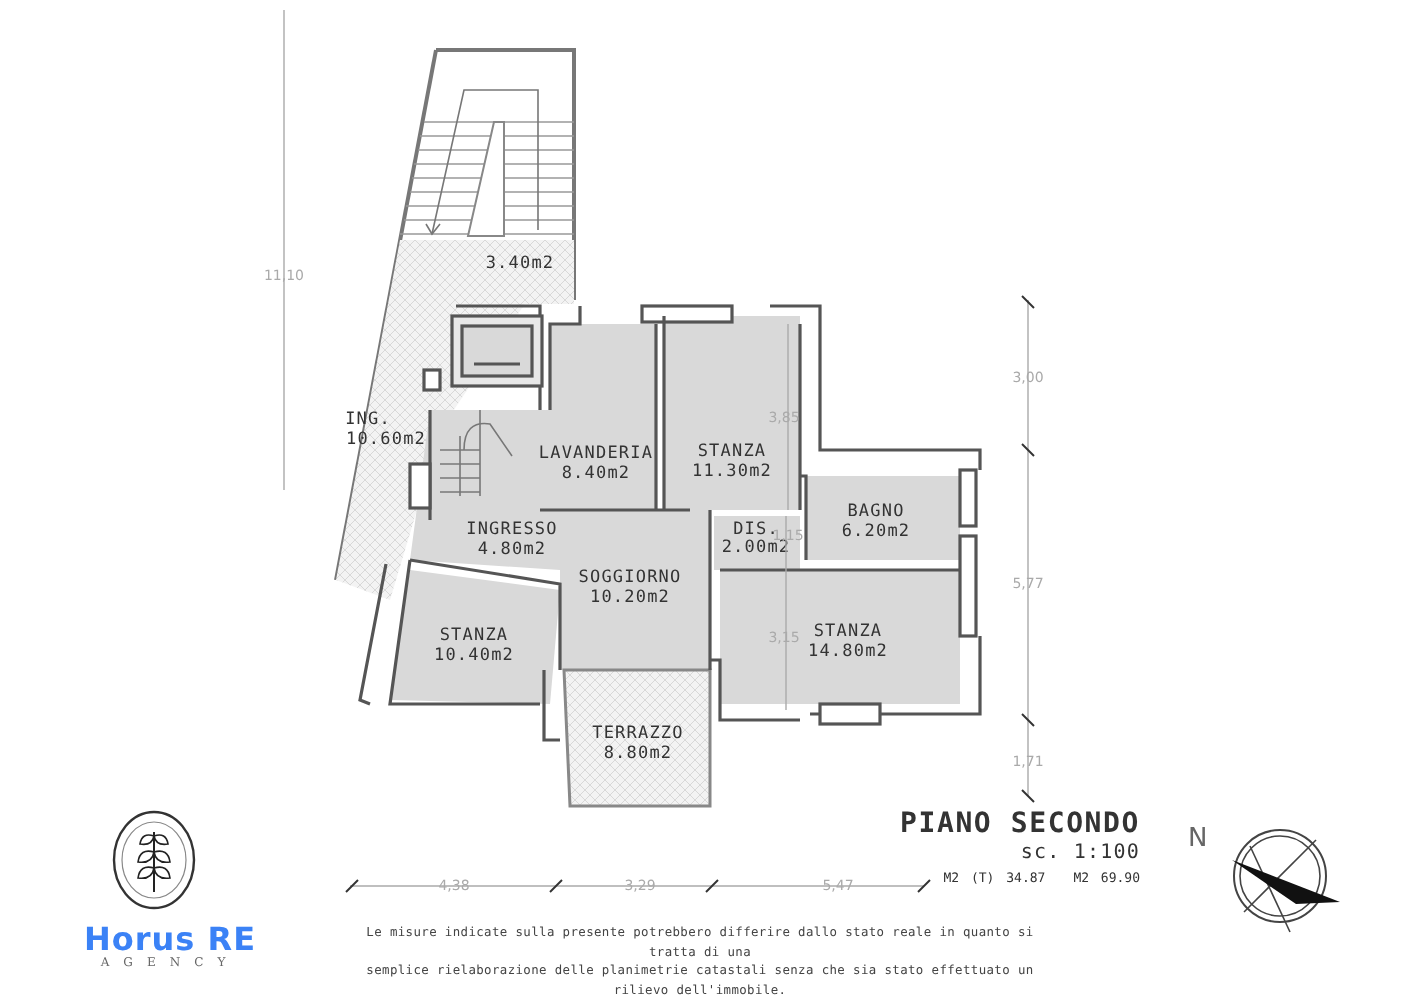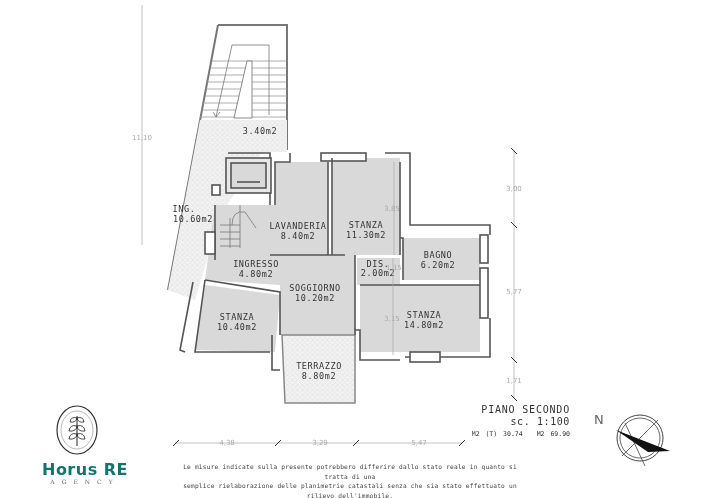--- a/index.html
+++ b/index.html
@@ -1,27 +1,27 @@
 <!DOCTYPE html>
 <html><head>
 <meta charset="utf-8">
 <style>
   html, body { margin:0; padding:0; background:#ffffff; }
   body { width:705px; height:498px; position:relative; overflow:hidden; font-family:"DejaVu Sans Mono", monospace; }
   #plan { position:absolute; left:0; top:0; width:705px; height:498px; }
   .room-label { font-family:"DejaVu Sans Mono", monospace; font-size:8.5px; fill:#333; letter-spacing:0.6px; }
   .dim-label { font-family:"DejaVu Sans", sans-serif; font-size:7px; fill:#aaa; }
   .title-block { position:absolute; right:135px; top:404px; text-align:right; font-family:"DejaVu Sans Mono", monospace; color:#333; }
-  .title-block .t1 { font-size:10px; letter-spacing:0.8px; }
+  .title-block .t1 { font-size:14px; letter-spacing:0.8px;font-weight:bold; }
   .title-block .t2 { font-size:10px; letter-spacing:0.6px; margin-top:1px; }
   .title-block .t3 { font-size:6.5px; margin-top:3px; word-spacing:2px; }
   .title-block .t3 span { margin-left:14px; }
   .disclaimer { position:absolute; left:170px; top:462px; width:360px; text-align:center; font-family:"DejaVu Sans Mono", monospace; font-size:6.2px; color:#444; line-height:9.5px; letter-spacing:0.2px; }
   .logo { position:absolute; left:30px; top:410px; width:110px; text-align:center; }
-  .logo .brand { font-family:"DejaVu Sans", sans-serif; font-weight:bold; font-size:16px; color:#0f766e; margin-top:4px; letter-spacing:0.5px; }
+  .logo .brand { font-family:"DejaVu Sans", sans-serif; font-weight:bold; font-size:16px; color:#3b82f6; margin-top:4px; letter-spacing:0.5px; }
   .logo .sub { font-family:"DejaVu Serif", serif; font-size:6px; color:#666; letter-spacing:7px; margin-top:-1px; }
   .north { position:absolute; left:594px; top:412px; font-family:"DejaVu Sans", sans-serif; font-size:13px; color:#666; }
 </style>
 </head>
 <body>
 
 <svg id="plan" viewBox="0 0 705 498" xmlns="http://www.w3.org/2000/svg">
   <defs>
     <pattern id="hatch" width="5" height="5" patternUnits="userSpaceOnUse">
       <rect width="5" height="5" fill="#f3f3f3"></rect>
@@ -175,21 +175,21 @@
     <path d="M0,-12 q-6,-2 -7,4 q6,1 7,-4 M0,-12 q6,-2 7,4 q-6,1 -7,-4 M0,-4 q-7,-2 -8,5 q7,1 8,-5 M0,-4 q7,-2 8,5 q-7,1 -8,-5 M0,4 q-7,-2 -8,5 q7,1 8,-5 M0,4 q7,-2 8,5 q-7,1 -8,-5" fill="none" stroke="#222" stroke-width="0.8"></path>
   </g>
 </svg>
 
 <div class="north">N</div>
 
 <div class="title-block">
   <div class="t1">PIANO SECONDO</div>
   <div class="t2">sc. 1:100</div>
   <div class="t3">
-    <span>M2 (T) 30.74</span><span>M2 69.90</span>
+    <span>M2 (T) 34.87</span><span>M2 69.90</span>
   </div>
 </div>
 
 <div class="logo">
   <div style="height:46px"></div>
   <div class="brand">Horus RE</div>
   <div class="sub">AGENCY</div>
 </div>
 
 <div class="disclaimer">

